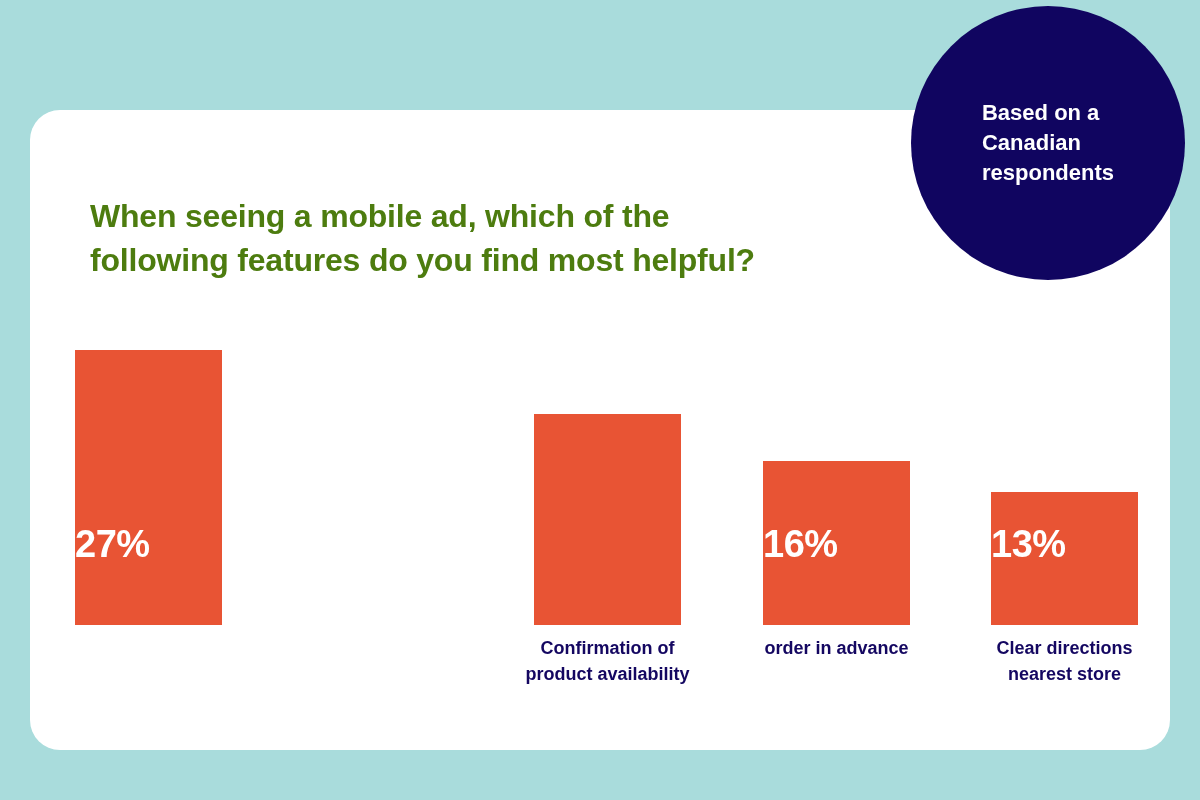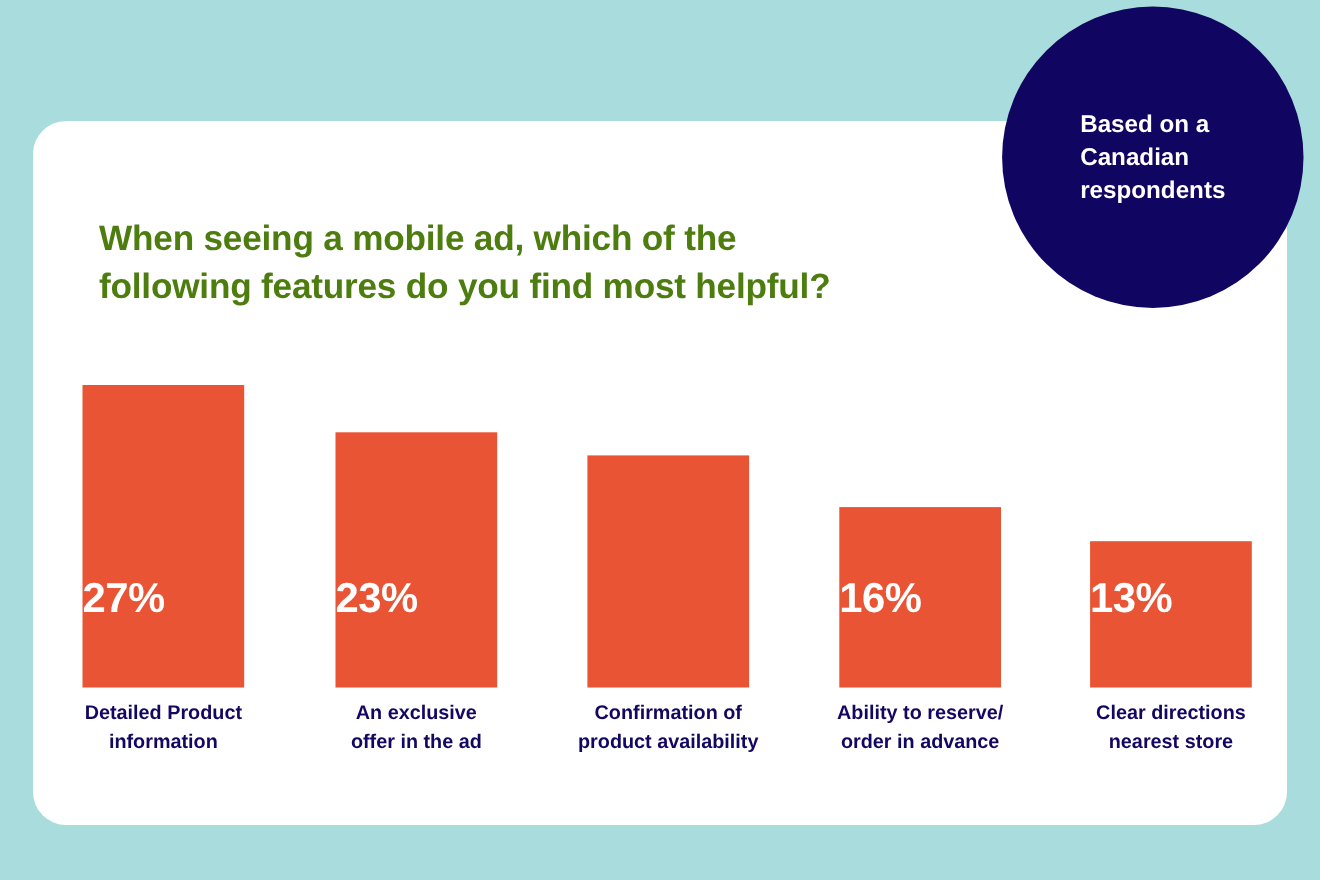--- a/index.html
+++ b/index.html
@@ -109,48 +109,35 @@
   <div id="headline">
     <span class="ln">When seeing a mobile ad, which of the</span>
     <span class="ln">following features do you find most helpful?</span>
   </div>
 
   <div id="plot">
 
     <div class="bar-group" style="left:45px; width:147px;">
       <div class="bar" style="height:275px;"></div>
       <div class="bar-value">27%</div>
-      <div class="bar-label">
-        <span class="ln">Detailed Product</span>
-        <span class="ln">information</span>
-      </div>
     </div>
 
-    <div class="bar-group" style="left:275px; width:147px;">
-      <div class="bar" style="height:232px;"></div>
-      <div class="bar-value">23%</div>
-      <div class="bar-label">
-        <span class="ln">An exclusive</span>
-        <span class="ln">offer in the ad</span>
-      </div>
-    </div>
 
     <div class="bar-group" style="left:504px; width:147px;">
       <div class="bar" style="height:211px;"></div>
       <div class="bar-label">
         <span class="ln">Confirmation of</span>
         <span class="ln">product availability</span>
       </div>
     </div>
 
     <div class="bar-group" style="left:733px; width:147px;">
       <div class="bar" style="height:164px;"></div>
       <div class="bar-value">16%</div>
       <div class="bar-label">
-        <span class="ln">Ability to reserve/</span>
         <span class="ln">order in advance</span>
       </div>
     </div>
 
     <div class="bar-group" style="left:961px; width:147px;">
       <div class="bar" style="height:133px;"></div>
       <div class="bar-value">13%</div>
       <div class="bar-label">
         <span class="ln">Clear directions</span>
         <span class="ln">nearest store</span>

